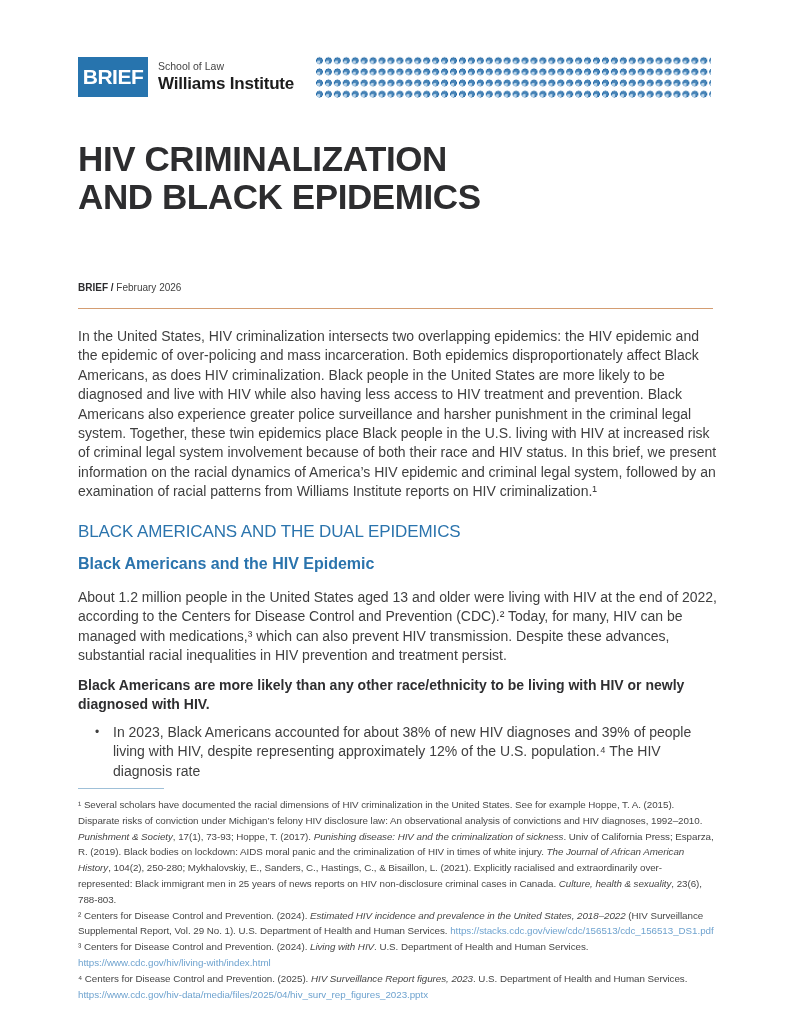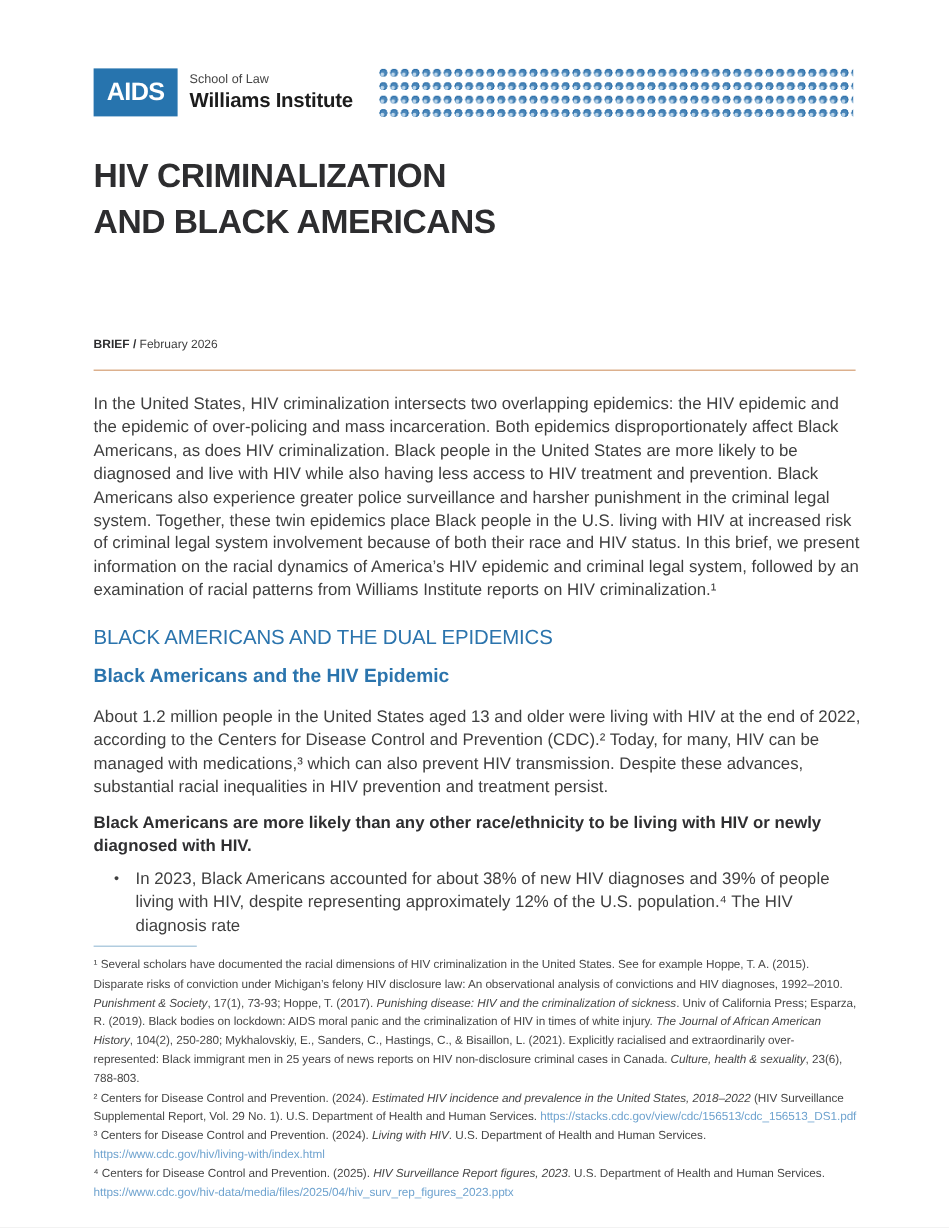--- a/index.html
+++ b/index.html
@@ -30,22 +30,22 @@
   .dots {
     position: absolute; left: 315px; top: 55px; width: 396px; height: 45px;
     background-image:
       radial-gradient(circle 1.5px at 40% 63%, rgba(195,219,238,0.95) 0 1.3px, rgba(195,219,238,0) 1.9px),
       radial-gradient(circle 3.4px at 50% 50%, #4d88ba 0 1.9px, #1f66a3 3.1px, rgba(0,0,0,0) 3.5px);
     background-size: 8.95px 11.2px;
     background-position: 0 0;
   }
   
   .doc-title {
-    position: absolute; left: 78px; top: 128px;
-    font-size: 28px; font-weight: 700; line-height: 38px;
+    position: absolute; left: 78px; top: 140px;
+    font-size: 35px; font-weight: 700; line-height: 38px;
     color: #2d2d2f; letter-spacing: -0.4px;
   }
   
   .meta {
     position: absolute; left: 78px; top: 282px; width: 635px;
     display: flex; justify-content: space-between; align-items: baseline;
     font-size: 10px;
   }
   .brief-label { font-weight: 700; color: #2d2d2f; }
   .brief-date { color: #3f3f3f; }
@@ -86,31 +86,31 @@
   .footnotes p { margin: 0; }
   .it { font-style: italic; }
   .lnk { color: var(--link-blue, #6fa3cf); overflow-wrap: anywhere; }
 </style>
 </head>
 <body>
 
 <div class="page" style="--ucla-blue: #2774AE; --heading-blue: #2b74ad; --link-blue: #6fa3cf; --rule-salmon: #d49d72; --fn-rule-blue: #9fc0d8;">
 
   <div class="logo-box">
-    <span>AIDS</span>
+    <span>BRIEF</span>
   </div>
   <div class="logo-text">
     <div class="logo-school">School of Law</div>
     <div class="logo-institute">Williams Institute</div>
   </div>
   <div class="dots"></div>
 
   <div class="doc-title">
     <div>HIV CRIMINALIZATION</div>
-    <div>AND BLACK AMERICANS</div>
+    <div>AND BLACK EPIDEMICS</div>
   </div>
 
   <div class="meta">
     <div>
       <span class="brief-label">BRIEF /</span><span class="brief-date"> February 2026</span>
     </div>
   </div>
   <div class="rule"></div>
 
   <p class="intro body-text">In the United States, HIV criminalization intersects two overlapping epidemics: the HIV epidemic and the epidemic of over-policing and mass incarceration. Both epidemics disproportionately affect Black Americans, as does HIV criminalization. Black people in the United States are more likely to be diagnosed and live with HIV while also having less access to HIV treatment and prevention. Black Americans also experience greater police surveillance and harsher punishment in the criminal legal system. Together, these twin epidemics place Black people in the U.S. living with HIV at increased risk of criminal legal system involvement because of both their race and HIV status. In this brief, we present information on the racial dynamics of America’s HIV epidemic and criminal legal system, followed by an examination of racial patterns from Williams Institute reports on HIV criminalization.¹</p>

